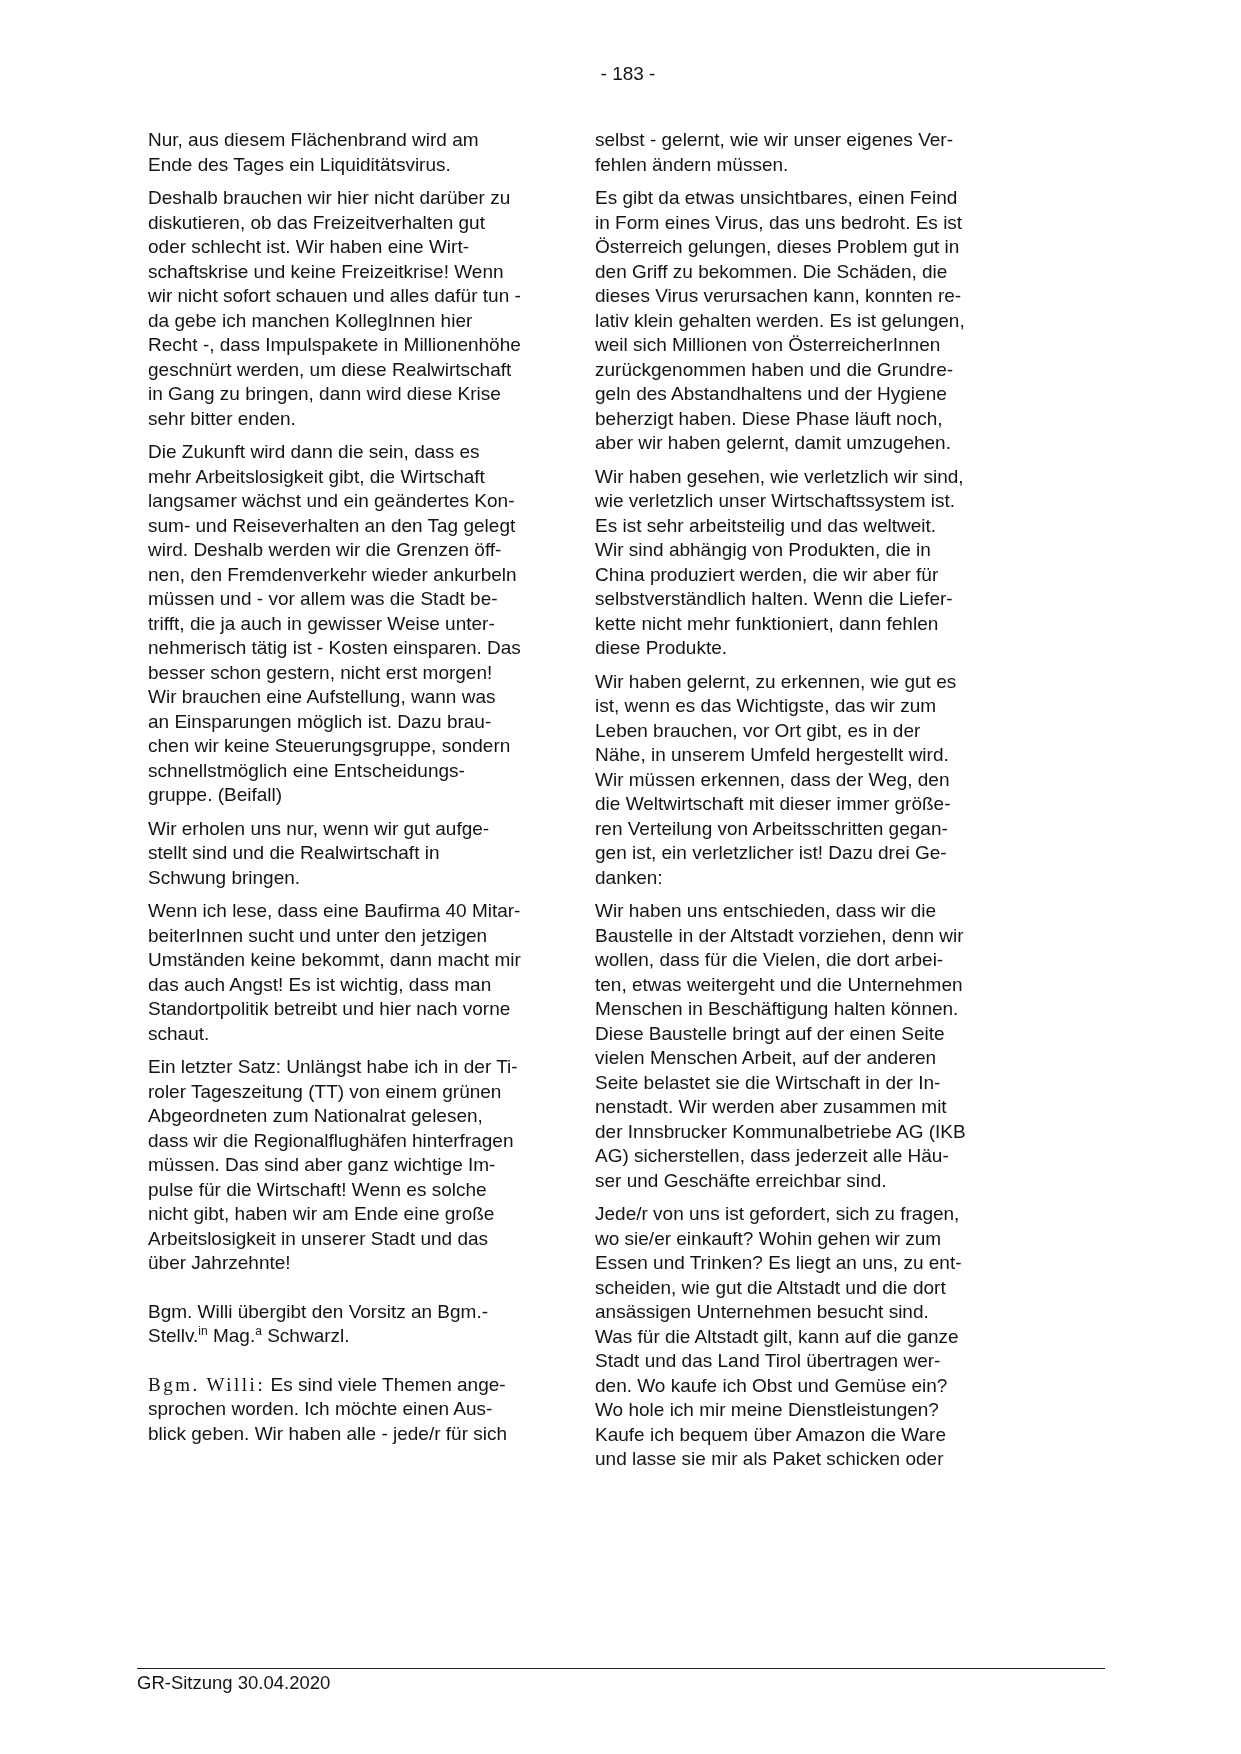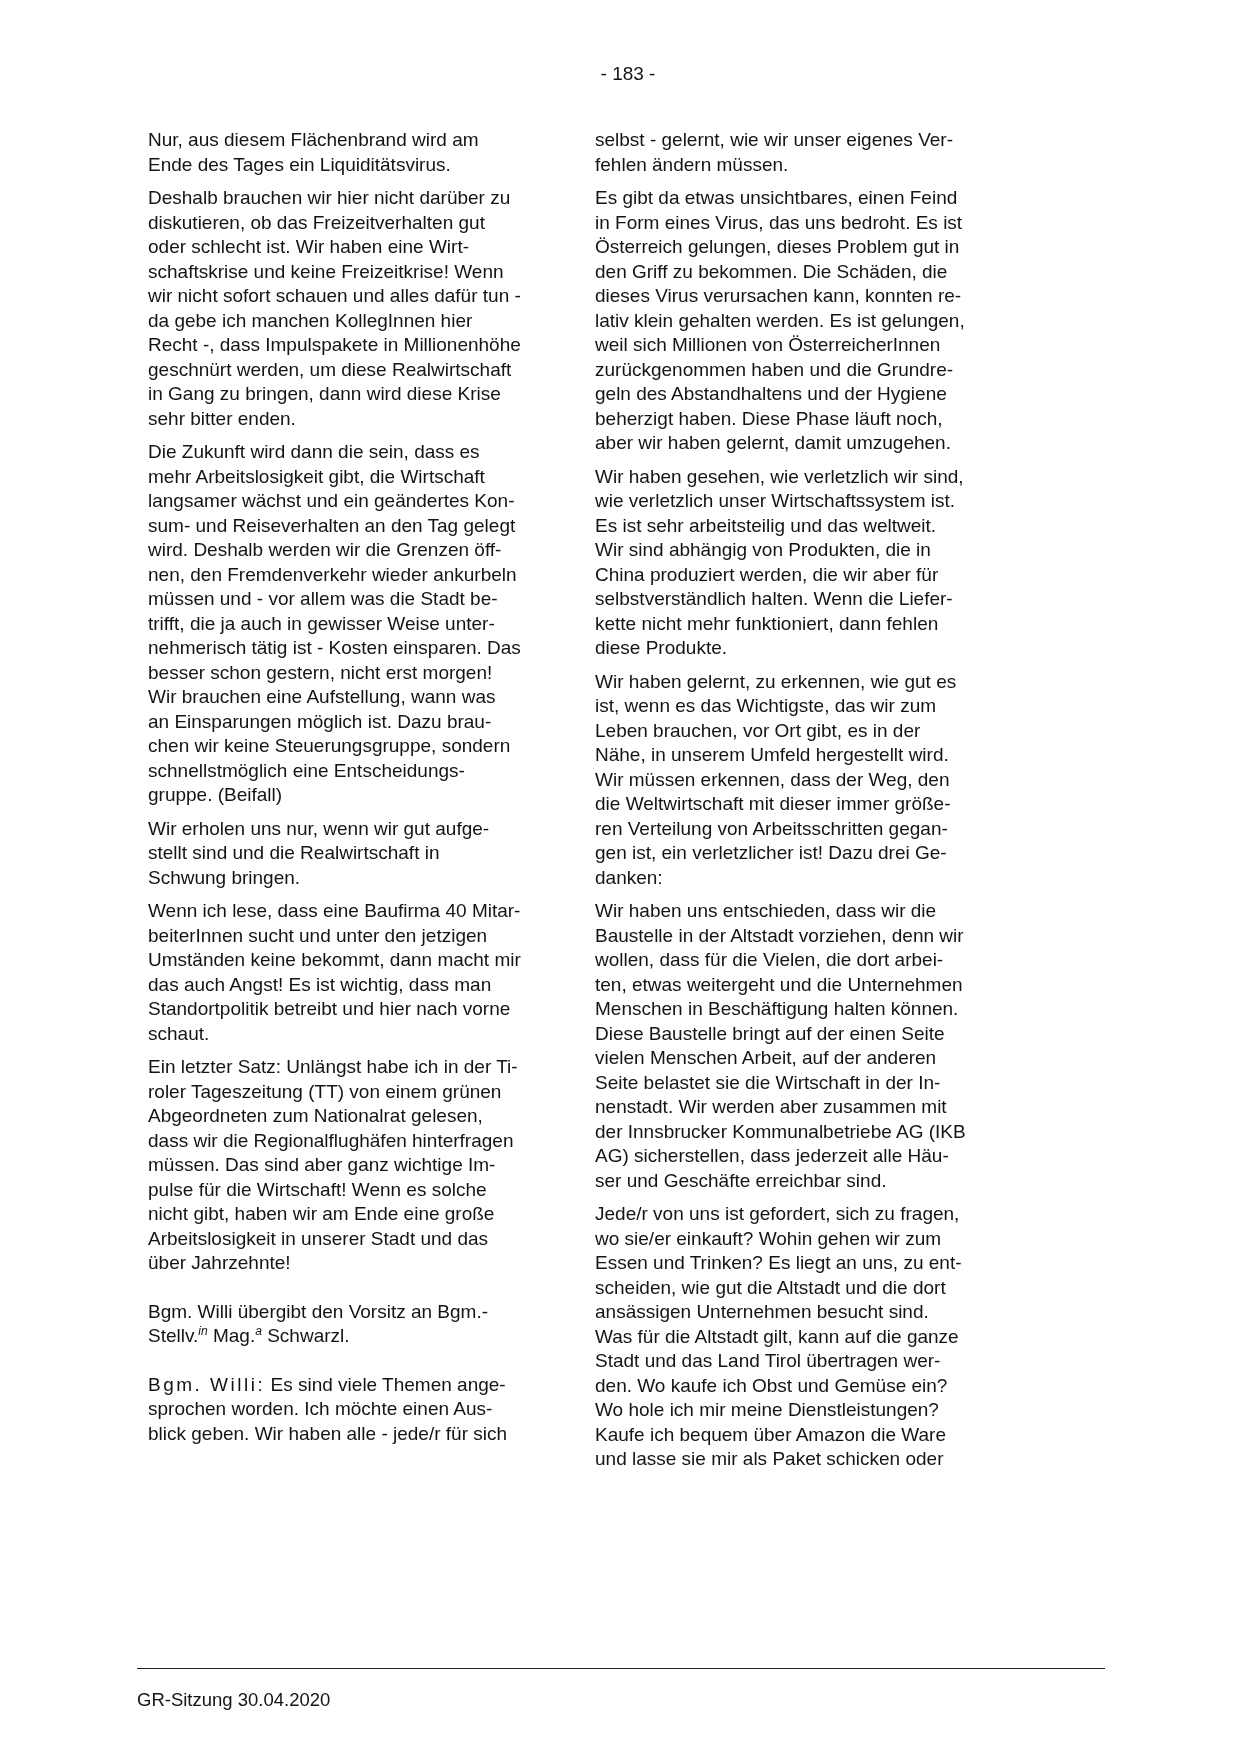--- a/index.html
+++ b/index.html
@@ -39,32 +39,32 @@
     margin: 0 0 9px 0;
     white-space: pre-line;
   }
   p.gap-before {
     margin-top: 24px;
   }
   sup.suffix {
     font-size: 12px;
     line-height: 0;
     vertical-align: super;
-    font-style: italic;
   }
   .speaker {
     letter-spacing: 2.5px;
+    font-family: Liberation Serif, serif;
   }
   .footer {
     position: absolute;
     left: 137px;
     top: 1668px;
     width: 968px;
     border-top: 1.5px solid #222222;
-    padding-top: 19px;
+    padding-top: 2px;
     font-size: 18.5px;
     line-height: 23px;
   }
 </style>
 </head>
 <body>
 
 <div class="page-number">- 183 -</div>
 
 <div class="columns">

